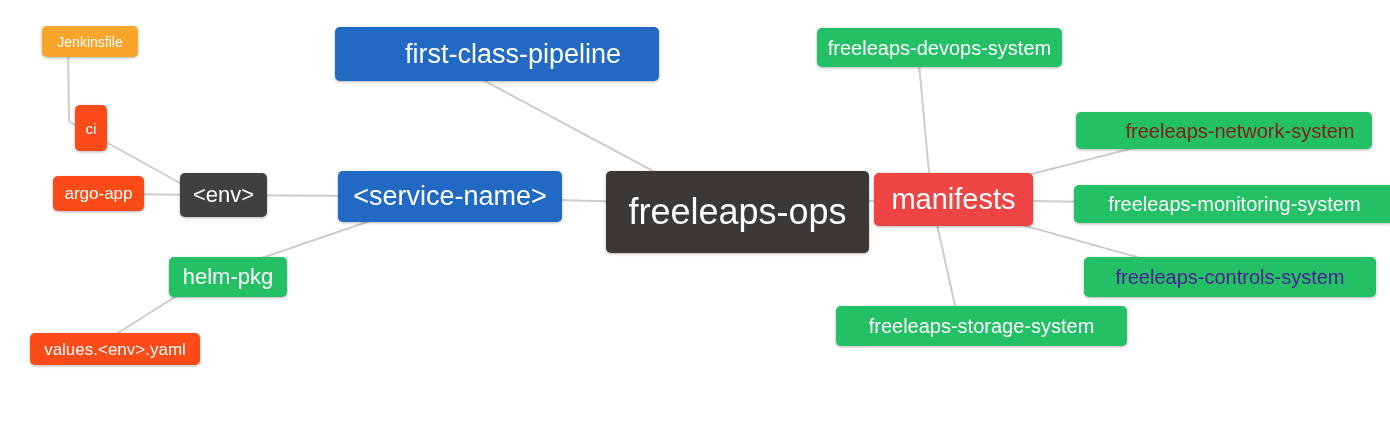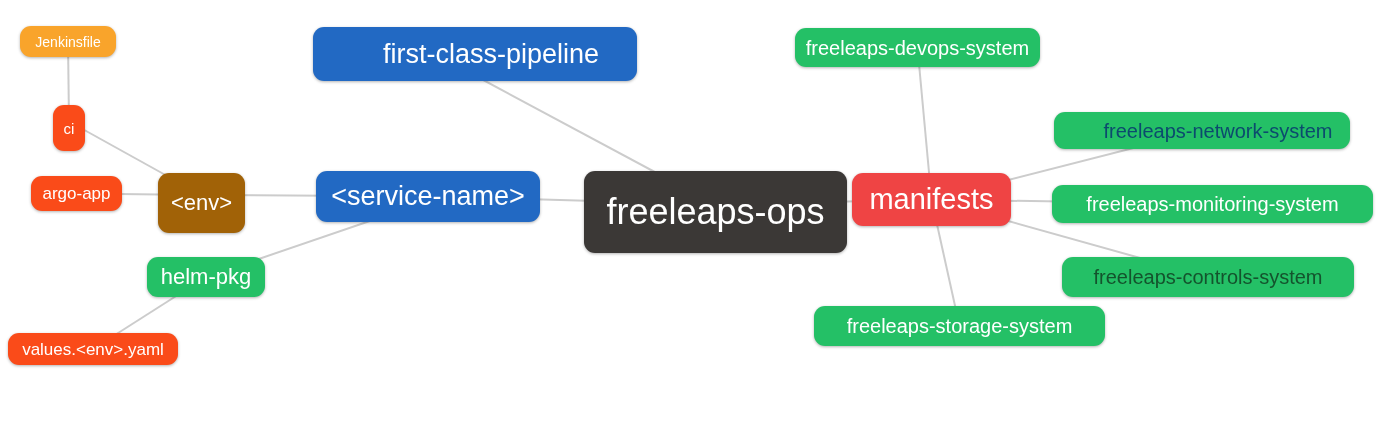--- a/index.html
+++ b/index.html
@@ -26,27 +26,28 @@
     left: 0; top: 0;
     width: 100%;
     height: 100%;
   }
   .node {
     position: absolute;
     display: flex;
     align-items: center;
     justify-content: center;
     color: #ffffff;
-    border-radius: 11px;
+    border-radius: 5px;
     box-shadow: 0 1px 3px rgba(0,0,0,0.30);
     white-space: nowrap;
     cursor: pointer;
     box-sizing: border-box;
     line-height: 1;
     user-select: none;
+    margin-left: 22px;
   }
 </style>
 </head>
 <body>
 
 <div id="canvas">
   <svg id="edges" viewBox="0 0 1390 421">
       <line x1="69" y1="121.5" x2="68" y2="41.5" stroke="#cccccc" stroke-width="2"></line>
       <line x1="201.5" y1="195" x2="69" y2="121.5" stroke="#cccccc" stroke-width="2"></line>
       <line x1="201.5" y1="195" x2="76.5" y2="193.5" stroke="#cccccc" stroke-width="2"></line>
@@ -60,25 +61,25 @@
       <line x1="931.5" y1="199.5" x2="1202" y2="130.5" stroke="#cccccc" stroke-width="2"></line>
       <line x1="931.5" y1="199.5" x2="1212.5" y2="204" stroke="#cccccc" stroke-width="2"></line>
       <line x1="931.5" y1="199.5" x2="1208" y2="277" stroke="#cccccc" stroke-width="2"></line>
       <line x1="931.5" y1="199.5" x2="959.5" y2="326" stroke="#cccccc" stroke-width="2"></line>
     </svg>
   <div id="nodes">
       <div class="node" style="left: 584px; top: 171px; width: 263px; height: 82px; font-size: 36px; background: rgb(59, 56, 54); color: rgb(255, 255, 255);">freeleaps-ops</div>
       <div class="node" style="left: 313px; top: 27px; width: 324px; height: 54px; font-size: 27px; background: rgb(34, 105, 195); color: rgb(255, 255, 255); padding-left: 32px;">first-class-pipeline</div>
       <div class="node" style="left: 316px; top: 171px; width: 224px; height: 51px; font-size: 27px; background: rgb(34, 105, 195); color: rgb(255, 255, 255);">&lt;service-name&gt;</div>
       <div class="node" style="left: 852px; top: 173px; width: 159px; height: 53px; font-size: 29px; background: #ef4444; color: rgb(255, 255, 255);">manifests</div>
-      <div class="node" style="left: 158px; top: 173px; width: 87px; height: 60px; font-size: 22px; background: #a16207; color: rgb(255, 255, 255);">&lt;env&gt;</div>
+      <div class="node" style="left: 158px; top: 173px; width: 87px; height: 44px; font-size: 22px; background: #404040; color: rgb(255, 255, 255);">&lt;env&gt;</div>
       <div class="node" style="left: 147px; top: 257px; width: 118px; height: 40px; font-size: 22px; background: rgb(36, 192, 102); color: rgb(255, 255, 255);">helm-pkg</div>
       <div class="node" style="left: 53px; top: 105px; width: 32px; height: 46px; font-size: 15px; background: rgb(250, 75, 25); color: rgb(255, 255, 255);">ci</div>
       <div class="node" style="left: 31px; top: 176px; width: 91px; height: 35px; font-size: 17px; background: rgb(250, 75, 25); color: rgb(255, 255, 255);">argo-app</div>
       <div class="node" style="left: 8px; top: 333px; width: 170px; height: 32px; font-size: 17px; background: rgb(250, 75, 25); color: rgb(255, 255, 255);">values.&lt;env&gt;.yaml</div>
       <div class="node" style="left: 20px; top: 26px; width: 96px; height: 31px; font-size: 14px; background: rgb(249, 164, 43); color: rgb(255, 255, 255);">Jenkinsfile</div>
       <div class="node" style="left: 795px; top: 28px; width: 245px; height: 39px; font-size: 20px; background: rgb(36, 192, 102); color: rgb(255, 255, 255);">freeleaps-devops-system</div>
-      <div class="node" style="left: 1054px; top: 112px; width: 296px; height: 37px; font-size: 20px; background: rgb(36, 192, 102); color: #0c4a6e; padding-left: 32px;">freeleaps-network-system</div>
+      <div class="node" style="left: 1054px; top: 112px; width: 296px; height: 37px; font-size: 20px; background: rgb(36, 192, 102); color: #7f1d1d; padding-left: 32px;">freeleaps-network-system</div>
       <div class="node" style="left: 1052px; top: 185px; width: 321px; height: 38px; font-size: 20px; background: rgb(36, 192, 102); color: rgb(255, 255, 255);">freeleaps-monitoring-system</div>
-      <div class="node" style="left: 1062px; top: 257px; width: 292px; height: 40px; font-size: 20px; background: rgb(36, 192, 102); color: #14532d;">freeleaps-controls-system</div>
+      <div class="node" style="left: 1062px; top: 257px; width: 292px; height: 40px; font-size: 20px; background: rgb(36, 192, 102); color: #4c1d95;">freeleaps-controls-system</div>
       <div class="node" style="left: 814px; top: 306px; width: 291px; height: 40px; font-size: 20px; background: rgb(36, 192, 102); color: rgb(255, 255, 255);">freeleaps-storage-system</div>
     </div>
 </div>
 
 </body></html>

